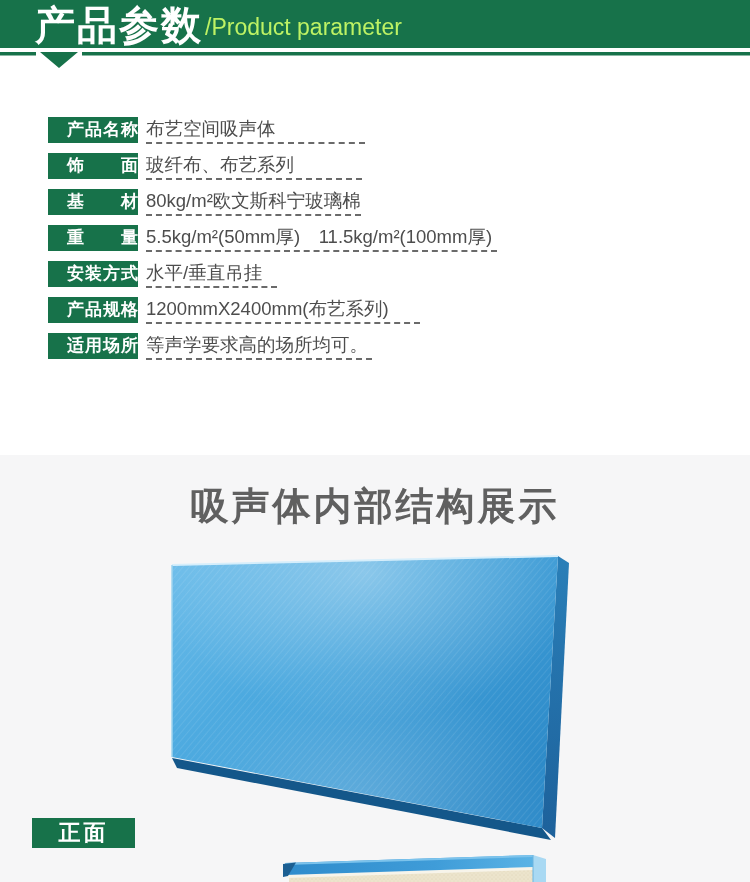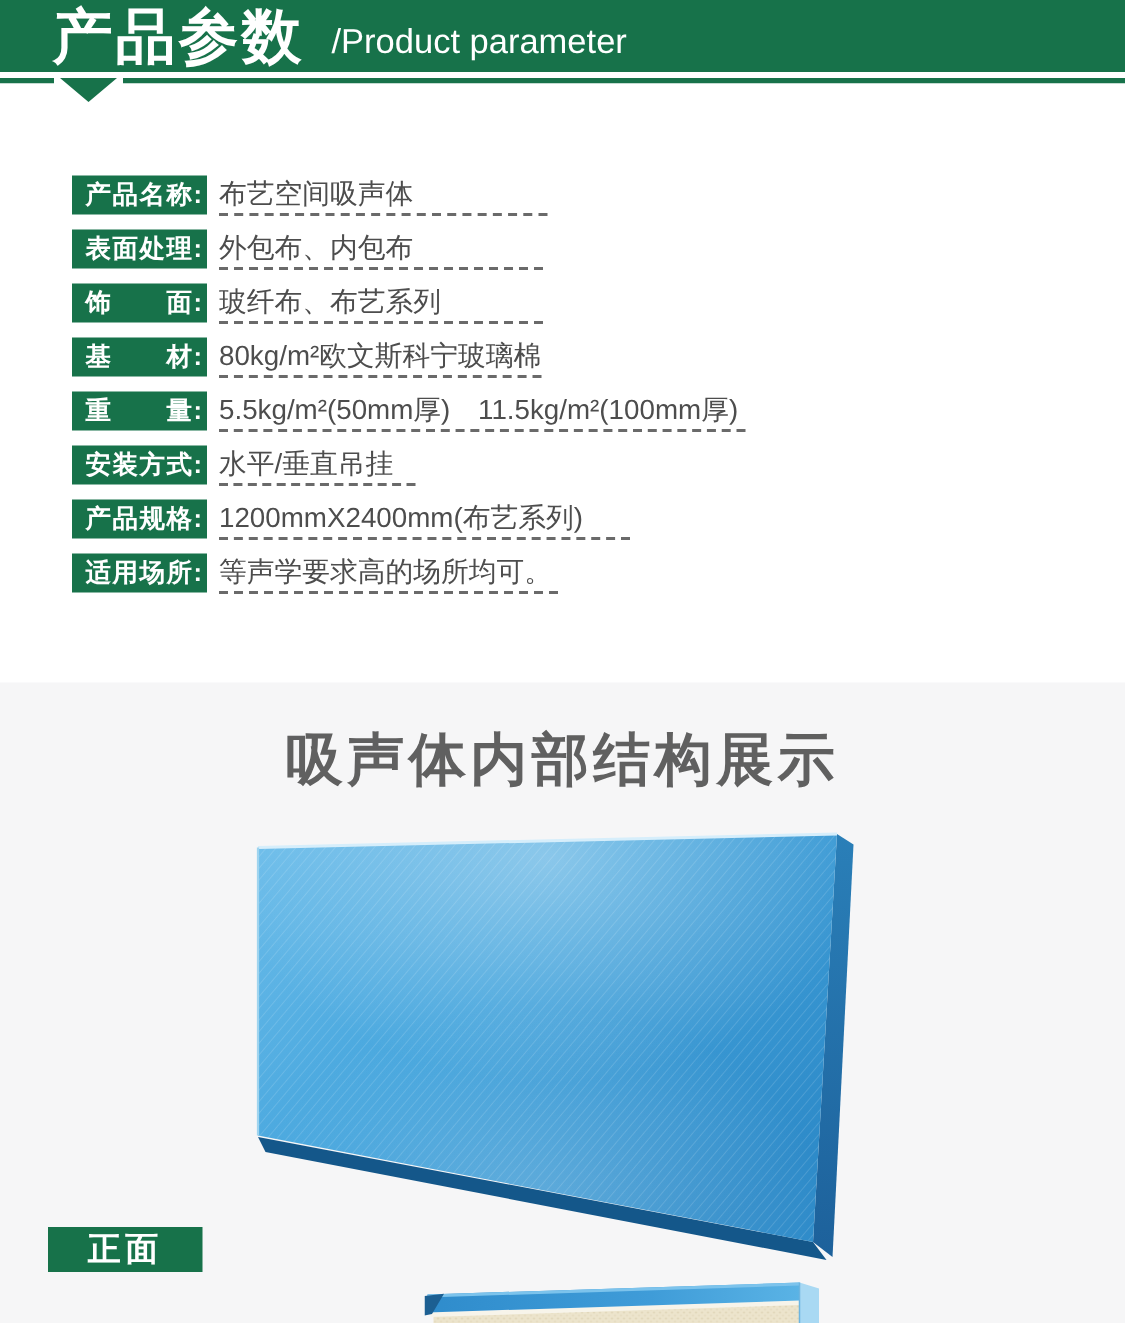--- a/index.html
+++ b/index.html
@@ -11,30 +11,30 @@
   .header{
     position:absolute;top:0;left:0;width:750px;height:48px;
     background:#17724a;display:flex;align-items:flex-end;
     padding-left:35px;box-sizing:border-box;overflow:visible;
   }
   .header-cn{
     color:#fff;font-size:40px;font-weight:bold;letter-spacing:2px;
     line-height:44px;margin-bottom:1px;white-space:nowrap;
   }
   .header-en{
-    color:#ffffff;font-size:23px;font-weight:400;line-height:34px;
-    margin-left:18px;margin-bottom:4px;white-space:nowrap;
+    color:#bef264;font-size:23px;font-weight:400;line-height:34px;
+    margin-left:2px;margin-bottom:4px;white-space:nowrap;
   }
   .divider{position:absolute;top:52px;left:0;}
   
   .params{position:absolute;top:117px;left:48px;width:680px;}
   .prow{display:flex;align-items:flex-start;margin-bottom:9px;}
   .plabel{
     width:90px;min-width:90px;height:26px;background:#17724a;color:#fff;
-    font-size:17px;font-weight:bold;line-height:26px;padding-left:9px;
+    font-size:17px;font-weight:bold;line-height:26px;padding-left:19px;
     box-sizing:border-box;letter-spacing:1px;white-space:nowrap;
   }
   .pval{
     margin-left:8px;font-size:18.5px;color:#4d4d4d;line-height:24px;
     border-bottom:2px dashed #6a6a6a;padding-bottom:1px;display:inline-block;
     white-space:nowrap;
   }
   .pvcol{display:flex;flex-direction:column;align-items:flex-start;}
   .pvcol .pval + .pval{margin-top:8px;}
   .w1{min-width:219px}.w2{min-width:216px}.w3{min-width:216px}.w4{min-width:214px}
@@ -68,24 +68,20 @@
 <svg class="divider" width="750" height="20">
   <rect x="0" y="0" width="36" height="3.5" fill="#17724a"></rect>
   <rect x="82" y="0" width="668" height="3.5" fill="#17724a"></rect>
   <polygon points="40,0 78,0 59,16" fill="#17724a"></polygon>
 </svg>
 
 <div class="params">
   <div class="prow">
     <span class="plabel">产品名称:</span>
     <span class="pval w1">布艺空间吸声体</span>
-  </div>
-  <div class="prow">
-    <span class="plabel">表面处理:</span>
-    <span class="pval w2">外包布、内包布</span>
   </div>
   <div class="prow">
     <span class="plabel">饰　　面:</span>
     <span class="pval w3">玻纤布、布艺系列</span>
   </div>
   <div class="prow">
     <span class="plabel">基　　材:</span>
     <span class="pval w4">80kg/m²欧文斯科宁玻璃棉</span>
   </div>
   <div class="prow">

